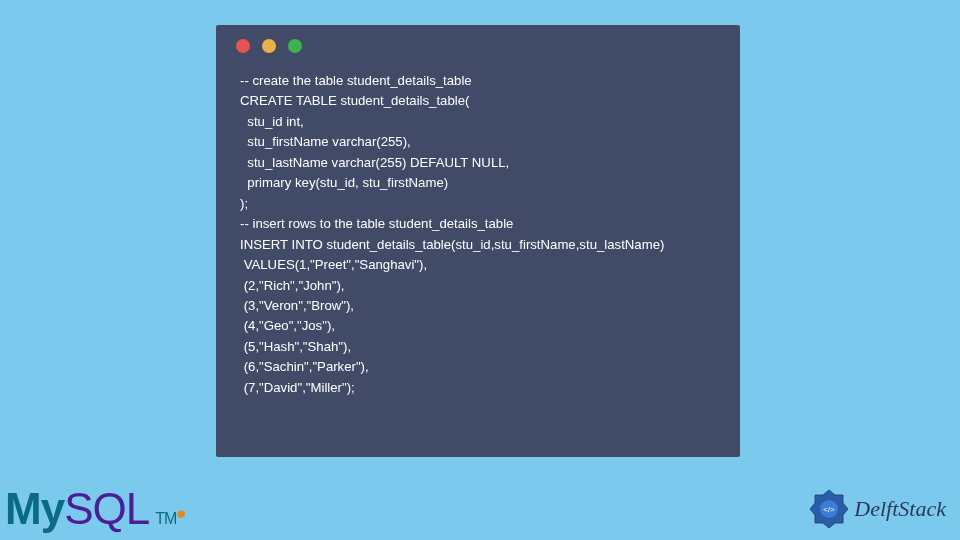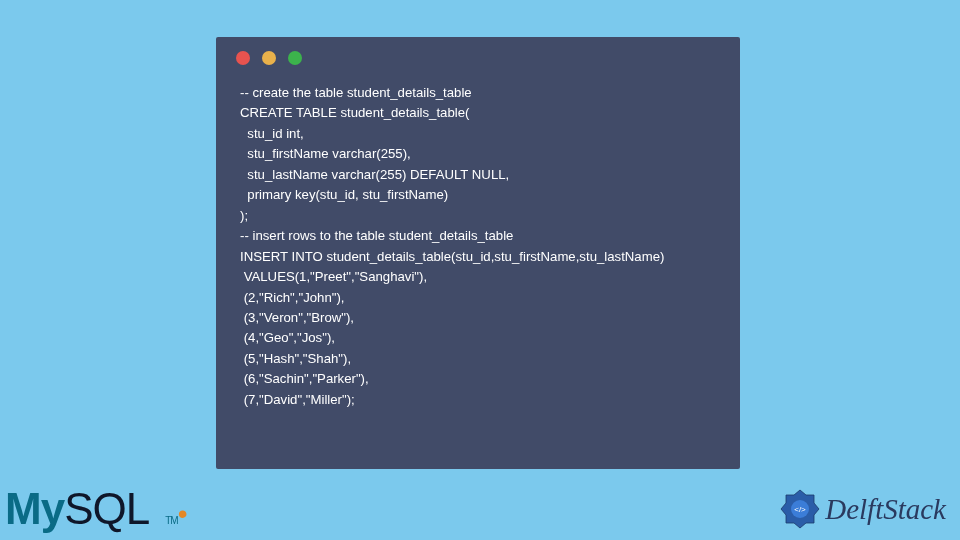--- a/index.html
+++ b/index.html
@@ -6,21 +6,21 @@
     body {
       width: 960px;
       height: 540px;
       background: #7bc9ed;
       position: relative;
       font-family: Arial, Helvetica, sans-serif;
       overflow: hidden;
     }
     .code-window {
       position: absolute;
-      top: 37px;
+      top: 25px;
       left: 216px;
       width: 524px;
       height: 432px;
       background: #414b68;
       border-radius: 2px;
     }
     .window-chrome {
       display: flex;
       gap: 12px;
       padding: 14px 0 0 20px;
@@ -44,43 +44,43 @@
     .mysql-logo {
       position: absolute;
       left: 5px;
       bottom: 6px;
       font-family: Arial, Helvetica, sans-serif;
       font-weight: 400;
       font-size: 44px;
       letter-spacing: -1px;
     }
     .mysql-my { color: #0a6b86; font-weight: bold; }
-    .mysql-sql { color: #0f172a; }
+    .mysql-sql { color: #4c1d95; }
     .mysql-tm {
-      font-size: 10px;
+      font-size: 16px;
       vertical-align: baseline;
       color: #0a6b86;
-      margin-left: 16px;
+      margin-left: 6px;
     }
     .mysql-dot {
       color: #e48826;
       font-size: 28px;
       position: relative;
       top: -1px;
     }
     .delft-logo {
       position: absolute;
       right: 14px;
       bottom: 10px;
       display: flex;
       align-items: center;
       gap: 4px;
     }
     .delft-text {
-      font-size: 29px;
+      font-size: 22px;
       color: #2a3a5f;
       font-family: Georgia, 'Times New Roman', serif;
       font-style: italic;
       text-align: right;
     }
     .delft-badge {
       width: 42px;
       height: 42px;
       position: relative;
     }

